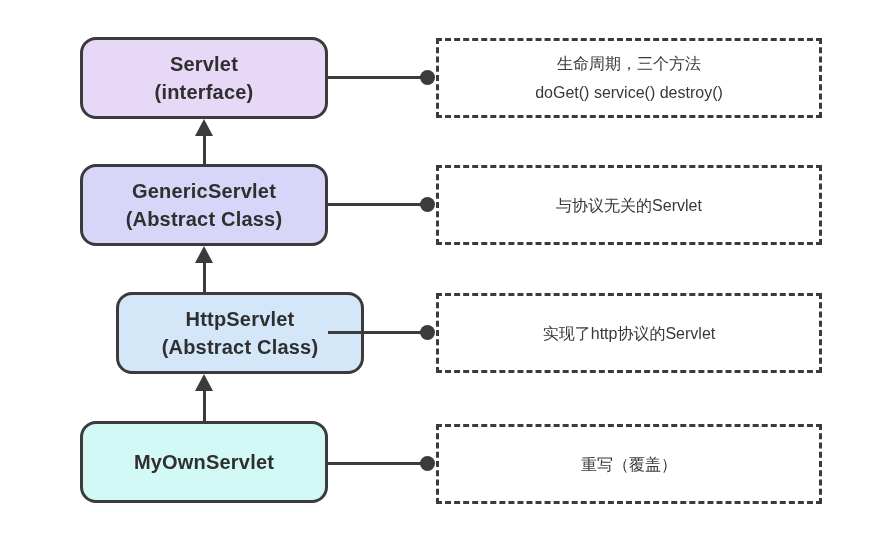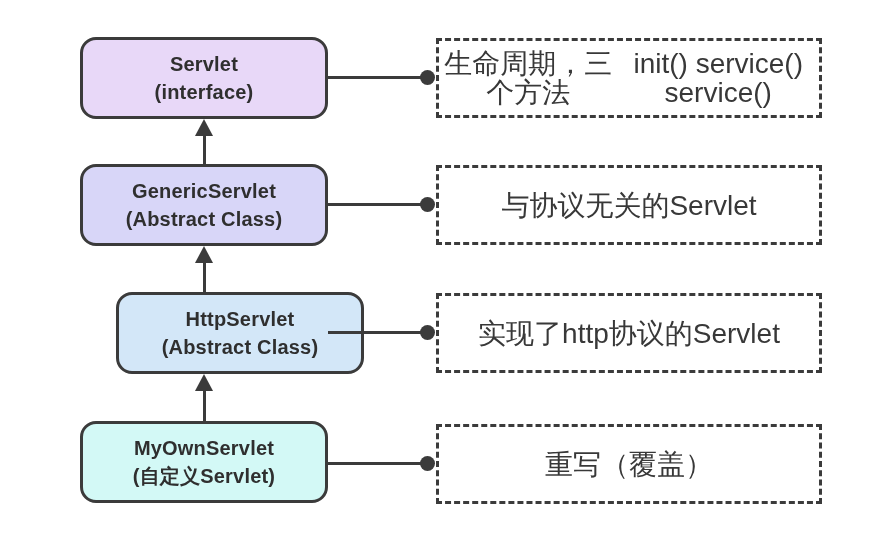--- a/index.html
+++ b/index.html
@@ -42,25 +42,25 @@
 
   
   .note {
     position: absolute;
     left: 436px;
     width: 386px;
     height: 80px;
     box-sizing: border-box;
     border: 3px dashed #3b3b3b;
     display: flex;
-    flex-direction: row;
+    flex-direction: column;
     align-items: center;
     justify-content: center;
     text-align: center;
-    font-size: 28px;
+    font-size: 16px;
     line-height: 29px;
     color: #383838;
   }
   .note-1 { top: 38px; }
   .note-2 { top: 165px; }
   .note-3 { top: 293px; }
   .note-4 { top: 424px; }
 
   
   .connector {
@@ -129,21 +129,20 @@
   <div class="node node-2" style="background-color: rgb(216, 214, 248);">
     <div>GenericServlet</div>
     <div>(Abstract Class)</div>
   </div>
   <div class="node node-3" style="background-color: rgb(211, 231, 248); margin-left: 36px;">
     <div>HttpServlet</div>
     <div>(Abstract Class)</div>
   </div>
   <div class="node node-4" style="background-color: rgb(211, 249, 246);">
     <div>MyOwnServlet</div>
-    <div>(自定义Servlet)</div>
   </div>
 
   <div class="up-arrow arrow-1">
     <div class="head"></div>
     <div class="stem"></div>
   </div>
   <div class="up-arrow arrow-2">
     <div class="head"></div>
     <div class="stem"></div>
   </div>
@@ -156,21 +155,21 @@
   <div class="connector conn-2"></div>
   <div class="connector conn-3"></div>
   <div class="connector conn-4"></div>
   <div class="dot dot-1"></div>
   <div class="dot dot-2"></div>
   <div class="dot dot-3"></div>
   <div class="dot dot-4"></div>
 
   <div class="note note-1">
     <div>生命周期，三个方法</div>
-    <div>init() service() service()</div>
+    <div>doGet() service() destroy()</div>
   </div>
   <div class="note note-2">
     <div>与协议无关的Servlet</div>
   </div>
   <div class="note note-3">
     <div>实现了http协议的Servlet</div>
   </div>
   <div class="note note-4">
     <div>重写（覆盖）</div>
   </div>

